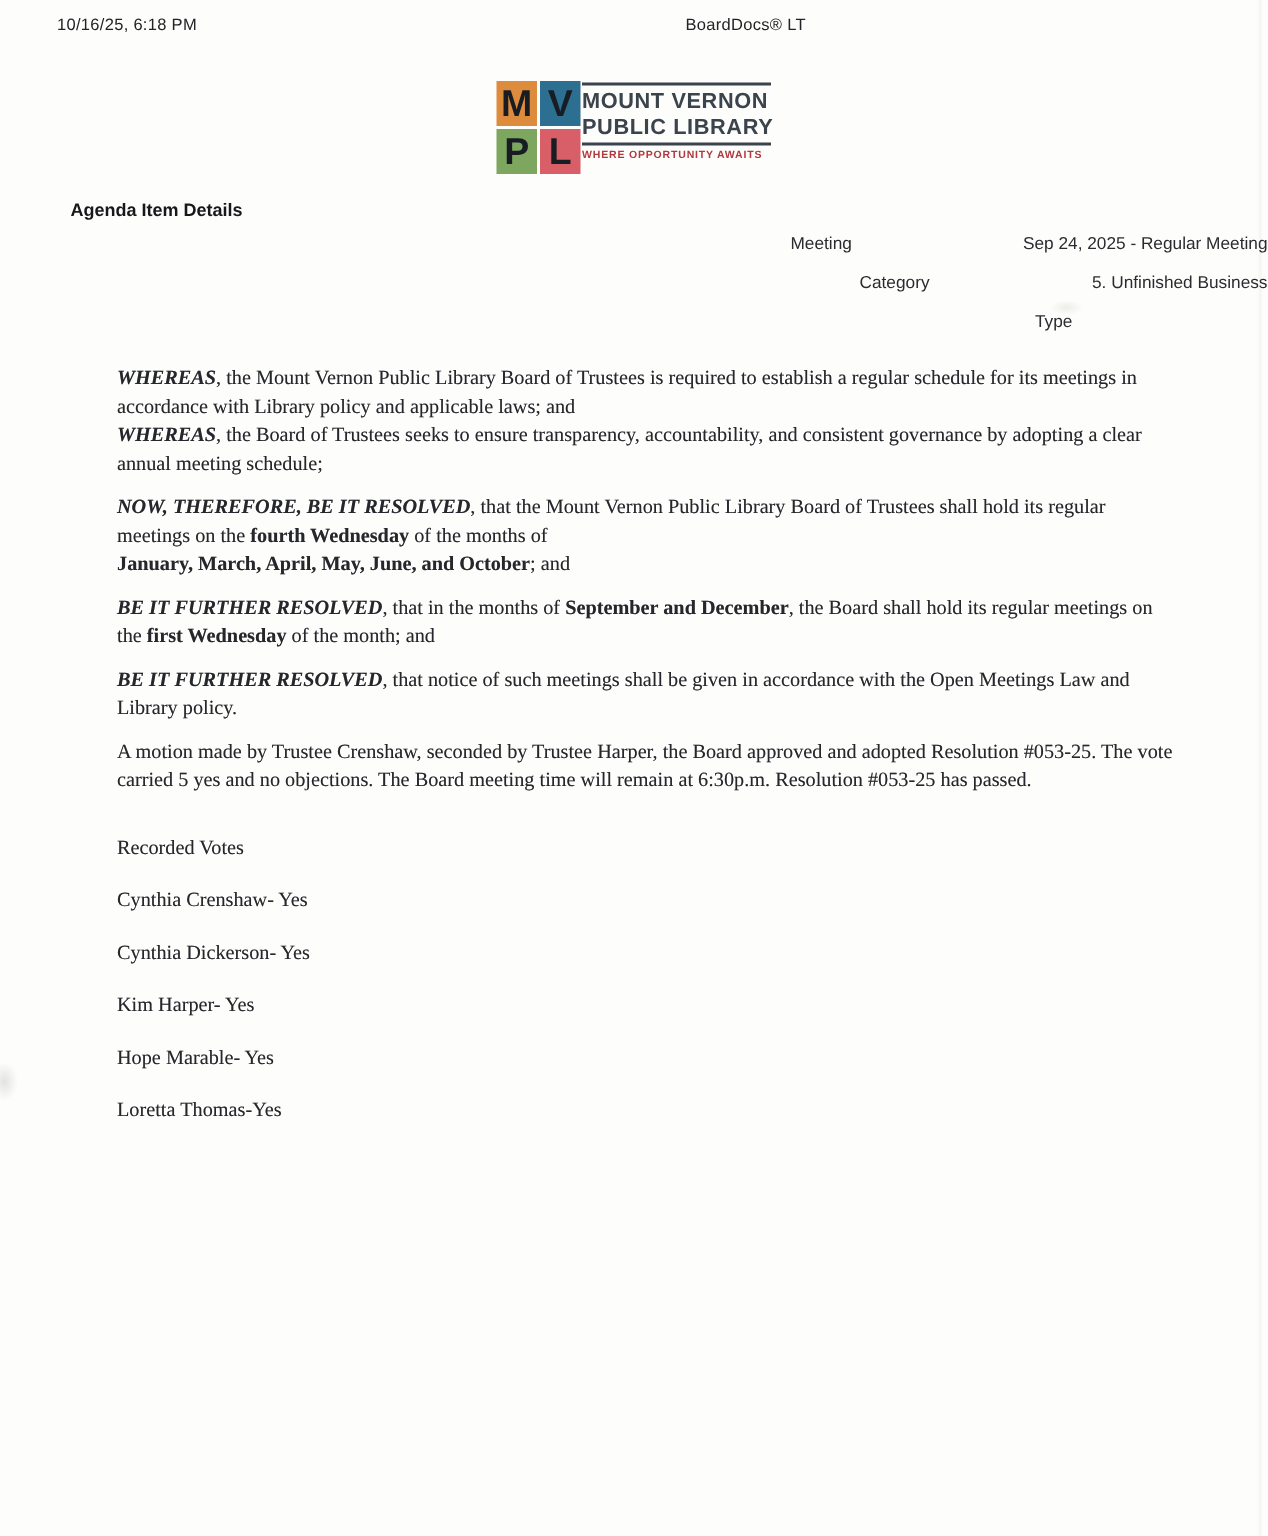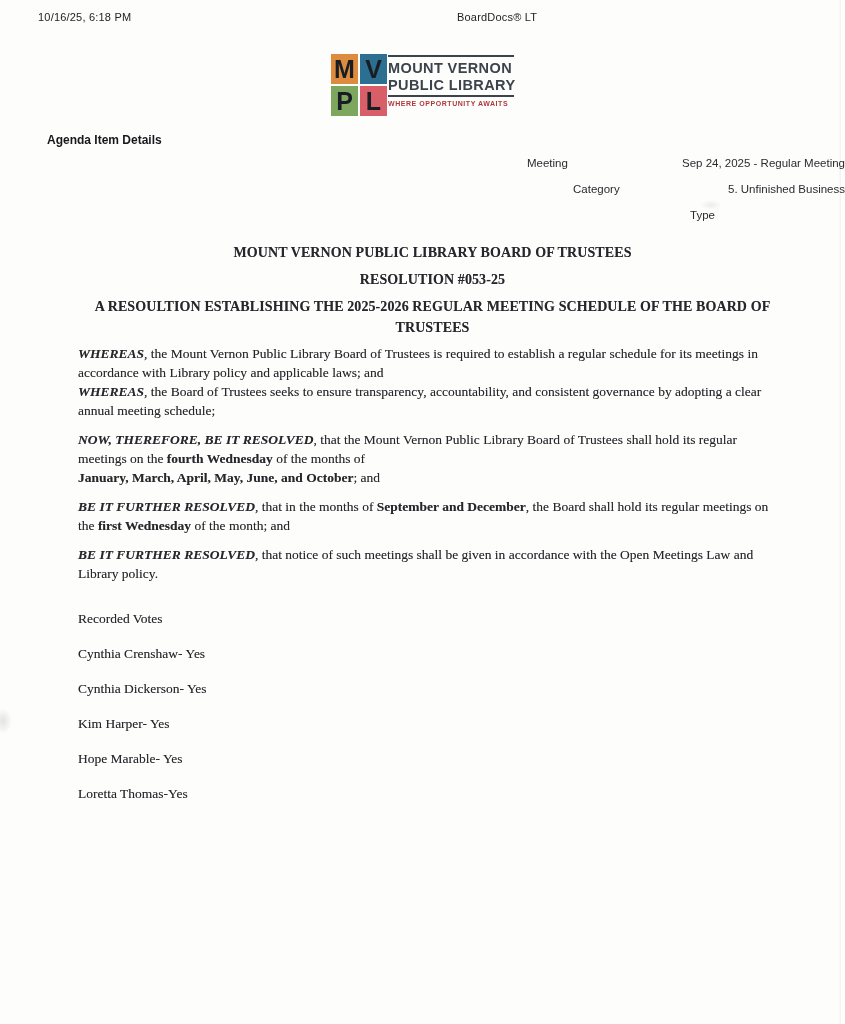--- a/index.html
+++ b/index.html
@@ -136,30 +136,26 @@
           <div class="agenda-value">5. Unfinished Business</div>
         </div>
         <div class="agenda-row">
           <div class="agenda-label">Type</div>
           <div class="agenda-value"></div>
         </div>
       </div>
   </div>
 
   <div class="docbody">
-    <div class="title-block">
-        <div class="title-line">MOUNT VERNON PUBLIC LIBRARY BOARD OF TRUSTEES</div>
-        <div class="title-line">RESOLUTION #053-25</div>
-        <div class="title-line">A RESOULTION ESTABLISHING THE 2025-2026 REGULAR MEETING SCHEDULE OF THE BOARD OF TRUSTEES</div>
-      </div>
     <div class="paragraphs">
         <p class="para"><span style="font-weight: bold; font-style: italic;">WHEREAS</span><span>, the Mount Vernon Public Library Board of Trustees is required to establish a regular schedule for its meetings in accordance with Library policy and applicable laws; and</span><br><span style="font-weight: bold; font-style: italic;">WHEREAS</span><span>, the Board of Trustees seeks to ensure transparency, accountability, and consistent governance by adopting a clear annual meeting schedule;</span></p>
         <p class="para"><span style="font-weight: bold; font-style: italic;">NOW, THEREFORE, BE IT RESOLVED</span><span>, that the Mount Vernon Public Library Board of Trustees shall hold its regular meetings on the </span><span style="font-weight: bold;">fourth Wednesday</span><span> of the months of</span><br><span style="font-weight: bold;">January, March, April, May, June, and October</span><span>; and</span></p>
         <p class="para"><span style="font-weight: bold; font-style: italic;">BE IT FURTHER RESOLVED</span><span>, that in the months of </span><span style="font-weight: bold;">September and December</span><span>, the Board shall hold its regular meetings on the </span><span style="font-weight: bold;">first Wednesday</span><span> of the month; and</span></p>
         <p class="para"><span style="font-weight: bold; font-style: italic;">BE IT FURTHER RESOLVED</span><span>, that notice of such meetings shall be given in accordance with the Open Meetings Law and Library policy.</span></p>
+        <p class="para"><span>A motion made by Trustee Crenshaw, seconded by Trustee Harper, the Board approved and adopted Resolution #053-25. The vote carried 5 yes and no objections. The Board meeting time will remain at 6:30p.m. Resolution #053-25 has passed.</span></p>
       </div>
     <div class="votes">
       <div class="vote-heading">Recorded Votes</div>
       <div class="vote-list">
           <div class="vote-line">Cynthia Crenshaw- Yes</div>
           <div class="vote-line">Cynthia Dickerson- Yes</div>
           <div class="vote-line">Kim Harper- Yes</div>
           <div class="vote-line">Hope Marable- Yes</div>
           <div class="vote-line">Loretta Thomas-Yes</div>
         </div>

